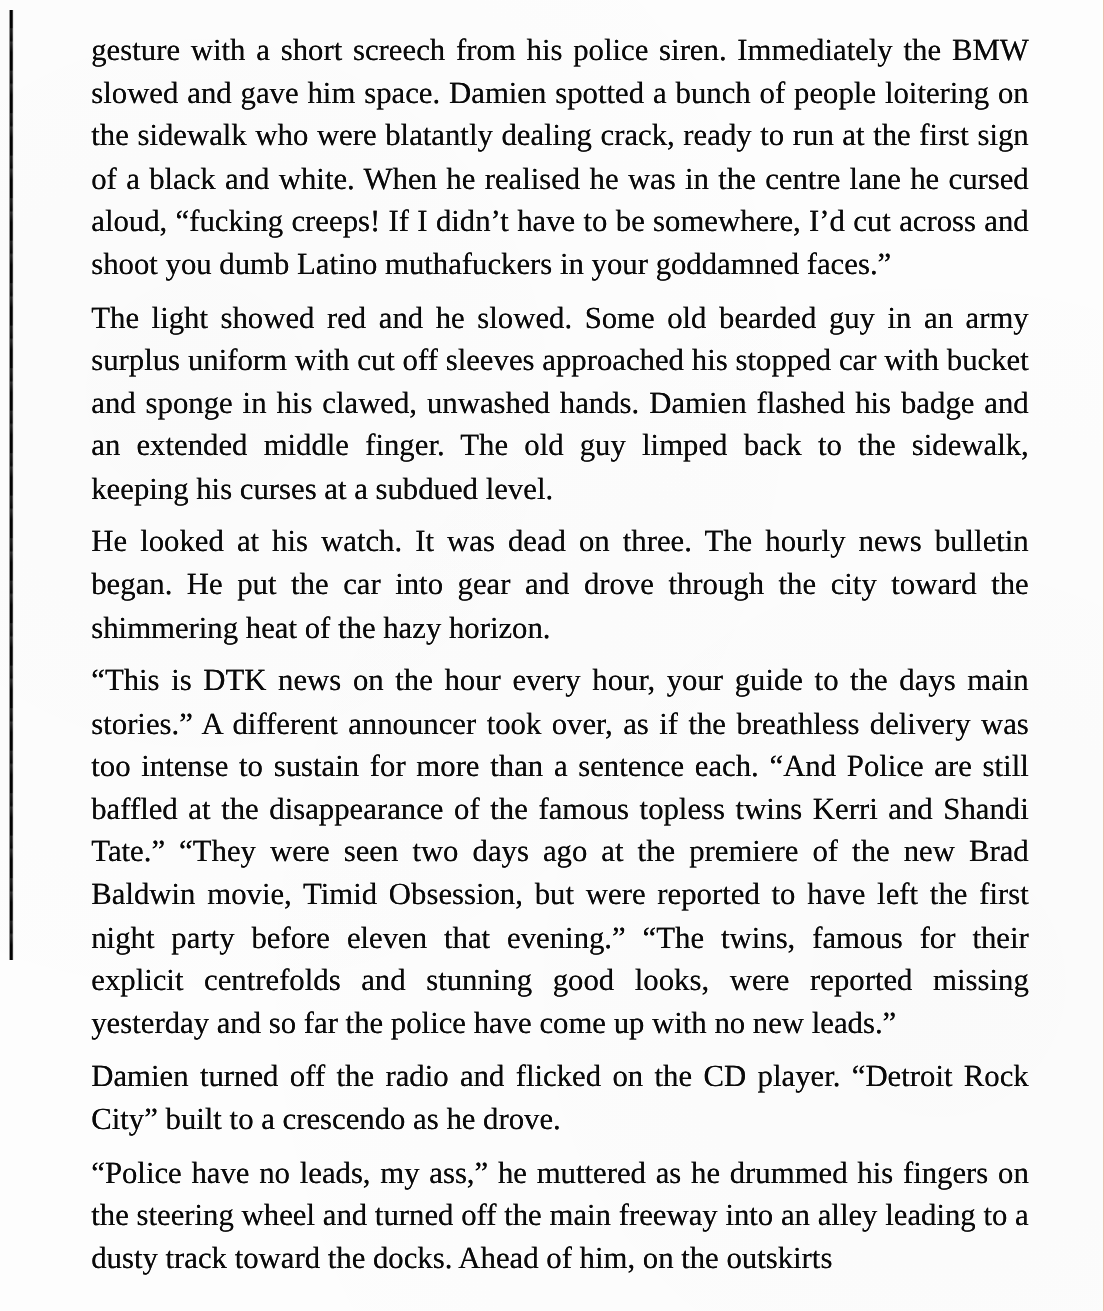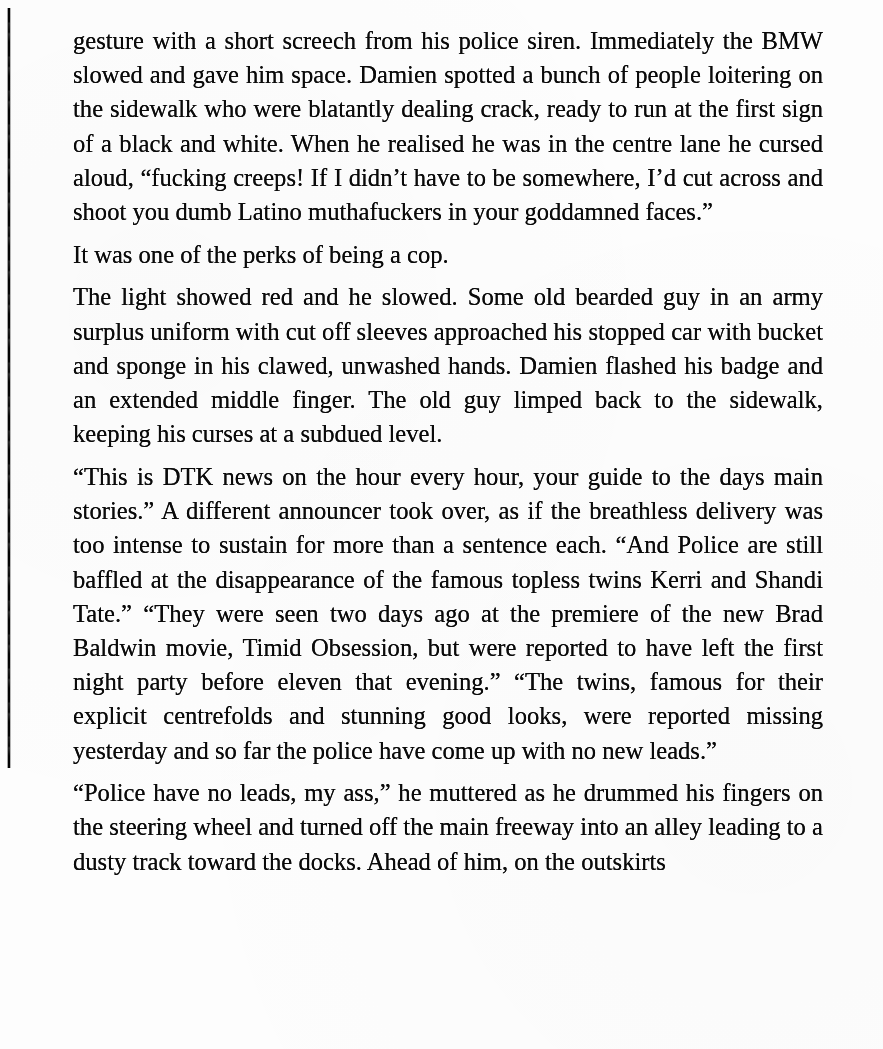--- a/index.html
+++ b/index.html
@@ -101,25 +101,26 @@
 <div id="page">
 
   <div id="paper-texture"></div>
 
   <div id="gutter-artifact"></div>
 
   <div id="text-column">
 
     <p class="ink">gesture with a short screech from his police siren.   Immediately the BMW slowed and gave him space.  Damien spotted a bunch of people loitering on the sidewalk who were blatantly dealing crack, ready to run at the first sign of a black and white.  When he realised he was in the centre lane he cursed aloud, “fucking creeps!  If I didn’t have to be somewhere, I’d cut across and shoot you dumb Latino muthafuckers in your goddamned faces.”</p>
 
-    <p class="ink">It was one of the perks of being a cop.</p>
 
     <p class="ink">The light showed red and he slowed.  Some old bearded guy in an army surplus uniform with cut off sleeves approached his stopped car with bucket and sponge in his clawed, unwashed hands.  Damien flashed his badge and an extended middle finger. The old guy limped back to the sidewalk, keeping his curses at a subdued level.</p>
 
+    <p class="ink">He looked at his watch.  It was dead on three.  The hourly news bulletin began.  He put the car into gear and drove through the city toward the shimmering heat of the hazy horizon.</p>
 
     <p class="ink"><span>“This is DTK news on the hour every hour, your guide to the days main stories.” A different announcer took over, as if the breathless delivery was too intense to sustain for more than a sentence each.  “And Police are still baffled at the disappearance of the famous topless twins Kerri and Shandi Tate.” “They were seen two days ago at the premiere of the new Brad Baldwin movie, </span><span class="book-title">Timid Obsession</span><span>, but were reported to have left the first night party before eleven that evening.” “The twins, famous for their explicit centrefolds and stunning good looks, were reported missing yesterday and so far the police have come up with no new leads.”</span></p>
 
+    <p class="ink">Damien turned off the radio and flicked on the CD player.  “Detroit Rock City” built to a crescendo as he drove.</p>
 
     <p class="ink">“Police have no leads, my ass,” he muttered as he drummed his fingers on the steering wheel and turned off the main freeway into an alley leading to a dusty track toward the docks.  Ahead of him, on the outskirts</p>
 
   </div>
 
 </div>
 
 </body></html>

